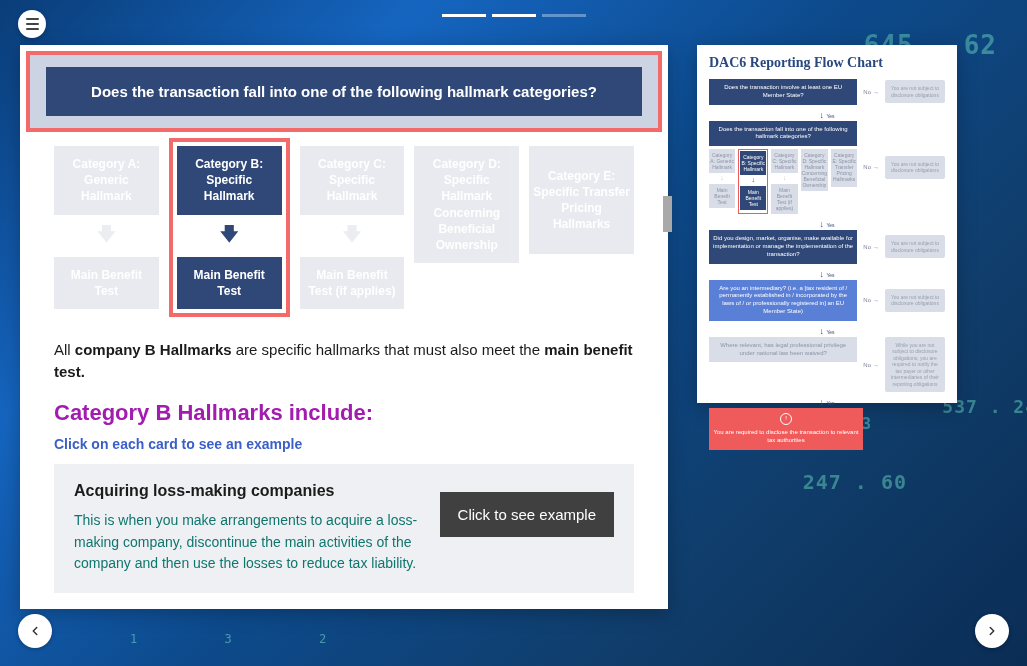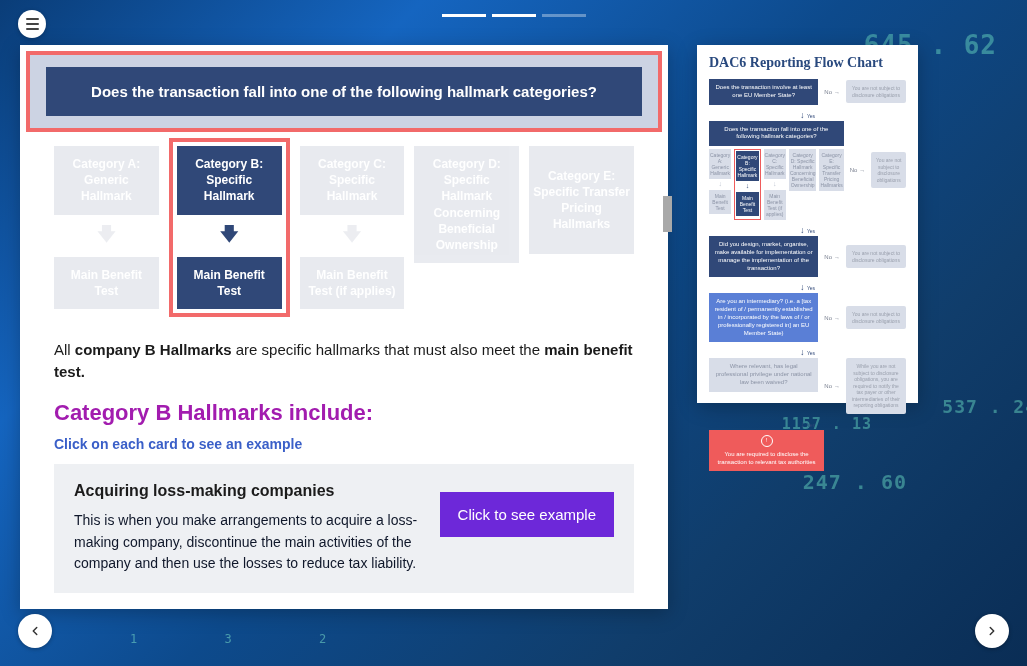--- a/index.html
+++ b/index.html
@@ -79,29 +79,29 @@
   .body-text strong { font-weight: 700; }
   .sub-head { padding: 8px 34px 10px 34px; font-size: 22px; font-weight: 700; color: #a21caf; }
   .hint { padding: 0 34px 12px 34px; font-size: 14px; color: #3a5fc8; font-weight: 600; }
 
   .example-card {
     margin: 0 34px; background: #eef0f3; padding: 18px 20px 18px 20px;
     display: flex; gap: 20px; align-items: flex-start;
   }
   .example-card .txt { flex: 1; }
   .example-card h4 { font-size: 16px; font-weight: 700; margin-bottom: 10px; color: #1b1b1b; }
-  .example-card p { font-size: 14px; color: #0f172a; line-height: 1.55; }
+  .example-card p { font-size: 14px; color: #0f766e; line-height: 1.55; }
   .example-card button {
-    background: #6d28d9; color: #fff; border: none; padding: 14px 18px;
+    background: #404040; color: #fff; border: none; padding: 14px 18px;
     font-size: 15px; font-weight: 500; cursor: pointer; margin-top: 10px;
   }
 
   
   .side-panel {
-    position: absolute; left: 697px; top: 45px; width: 221px; height: 358px;
+    position: absolute; left: 697px; top: 45px; width: 260px; height: 358px;
     background: #fff; z-index: 5; padding: 10px 12px 12px 12px;
     box-shadow: 0 4px 18px rgba(0,0,0,0.25); font-size: 6px;
   }
   .side-panel h3 { color: #29497e; font-size: 14px; font-weight: 600; margin-bottom: 8px; font-family: Georgia, serif; }
   .flow-row { display: flex; gap: 6px; align-items: stretch; margin-bottom: 4px; }
   .flow-left { flex: 1; }
   .flow-right { width: 60px; display:flex; align-items:center; }
   .fbox { background:#304878; color:#fff; text-align:center; padding:5px 4px; line-height:1.3; }
   .fbox.lt { background:#d8dde8; color:#8c94a6; }
   .fbox.blue { background:#5a7fd6; }

